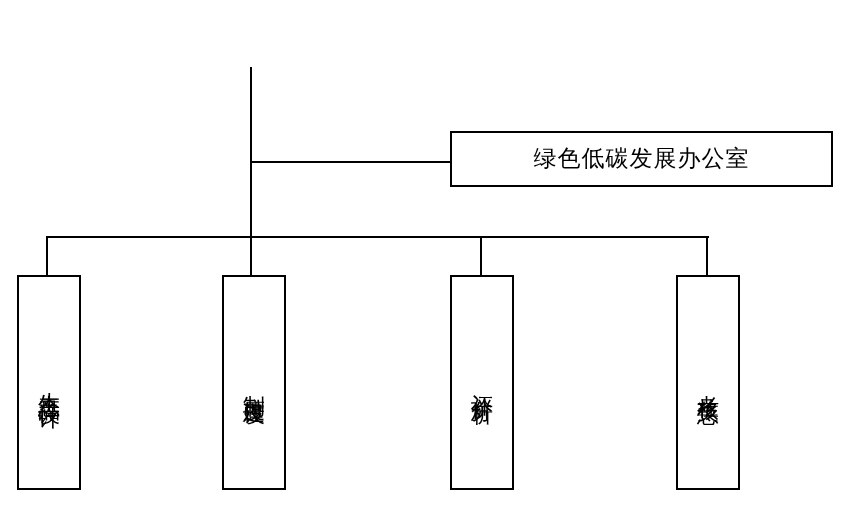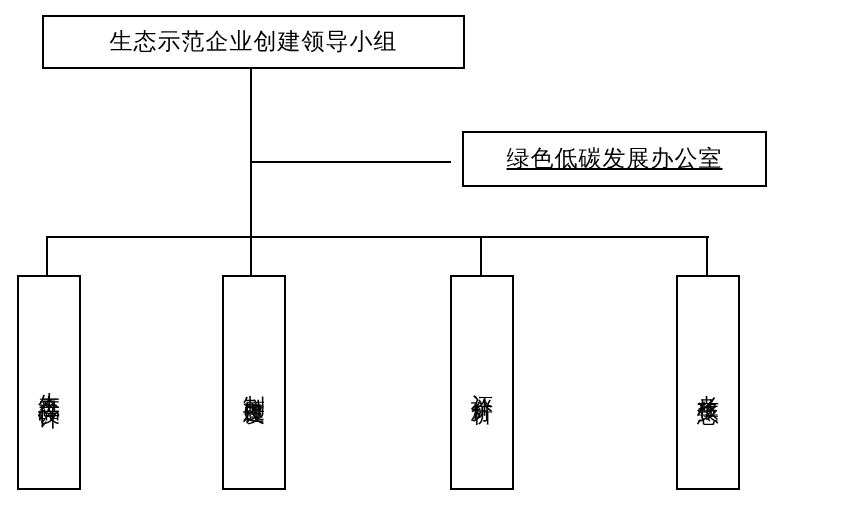--- a/index.html
+++ b/index.html
@@ -44,29 +44,26 @@
     background: #000000;
   }
   .line-v { width: 2px; }
   .line-h { height: 2px; }
 </style>
 </head>
 <body>
 
 <div id="canvas">
 
-  <div class="box box-h" style="left:42px; top:15px; width:423px; height:54px;">
-    <span>生态示范企业创建领导小组</span>
-  </div>
 
   <div class="line line-v" style="left:250px; top:67px; height:210px;"></div>
 
   <div class="line line-h" style="left:250px; top:161px; width:201px;"></div>
 
-  <div class="box box-h" style="left:462px; top:131px; width:305px; height:56px;text-decoration:underline;">
+  <div class="box box-h" style="left:450px; top:131px; width:383px; height:56px;">
     <span>绿色低碳发展办公室</span>
   </div>
 
   <div class="line line-h" style="left:46px; top:236px; width:663px;"></div>
 
   <div class="line line-v" style="left:46px; top:236px; height:40px;"></div>
   <div class="line line-v" style="left:480px; top:236px; height:40px;"></div>
   <div class="line line-v" style="left:706px; top:236px; height:40px;"></div>
 
   <div class="box box-v" style="left:17px; top:275px; width:64px; height:215px;">

